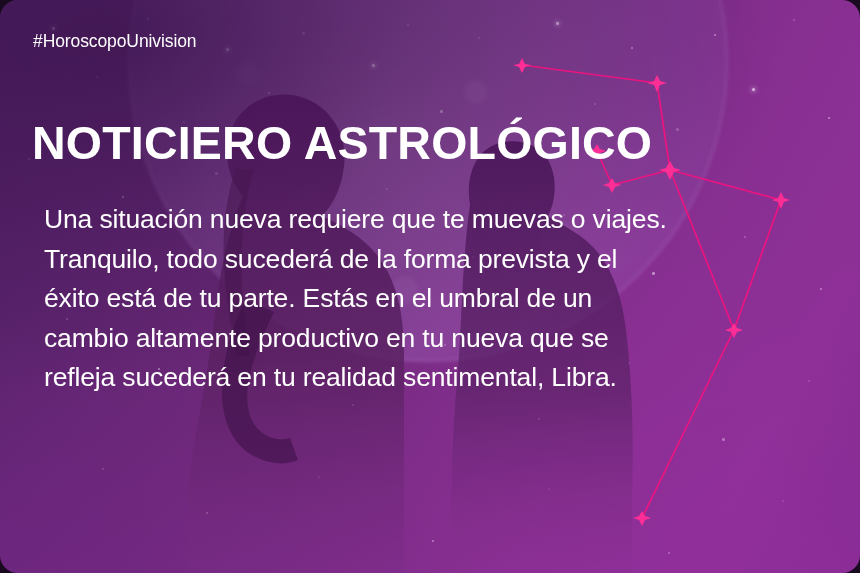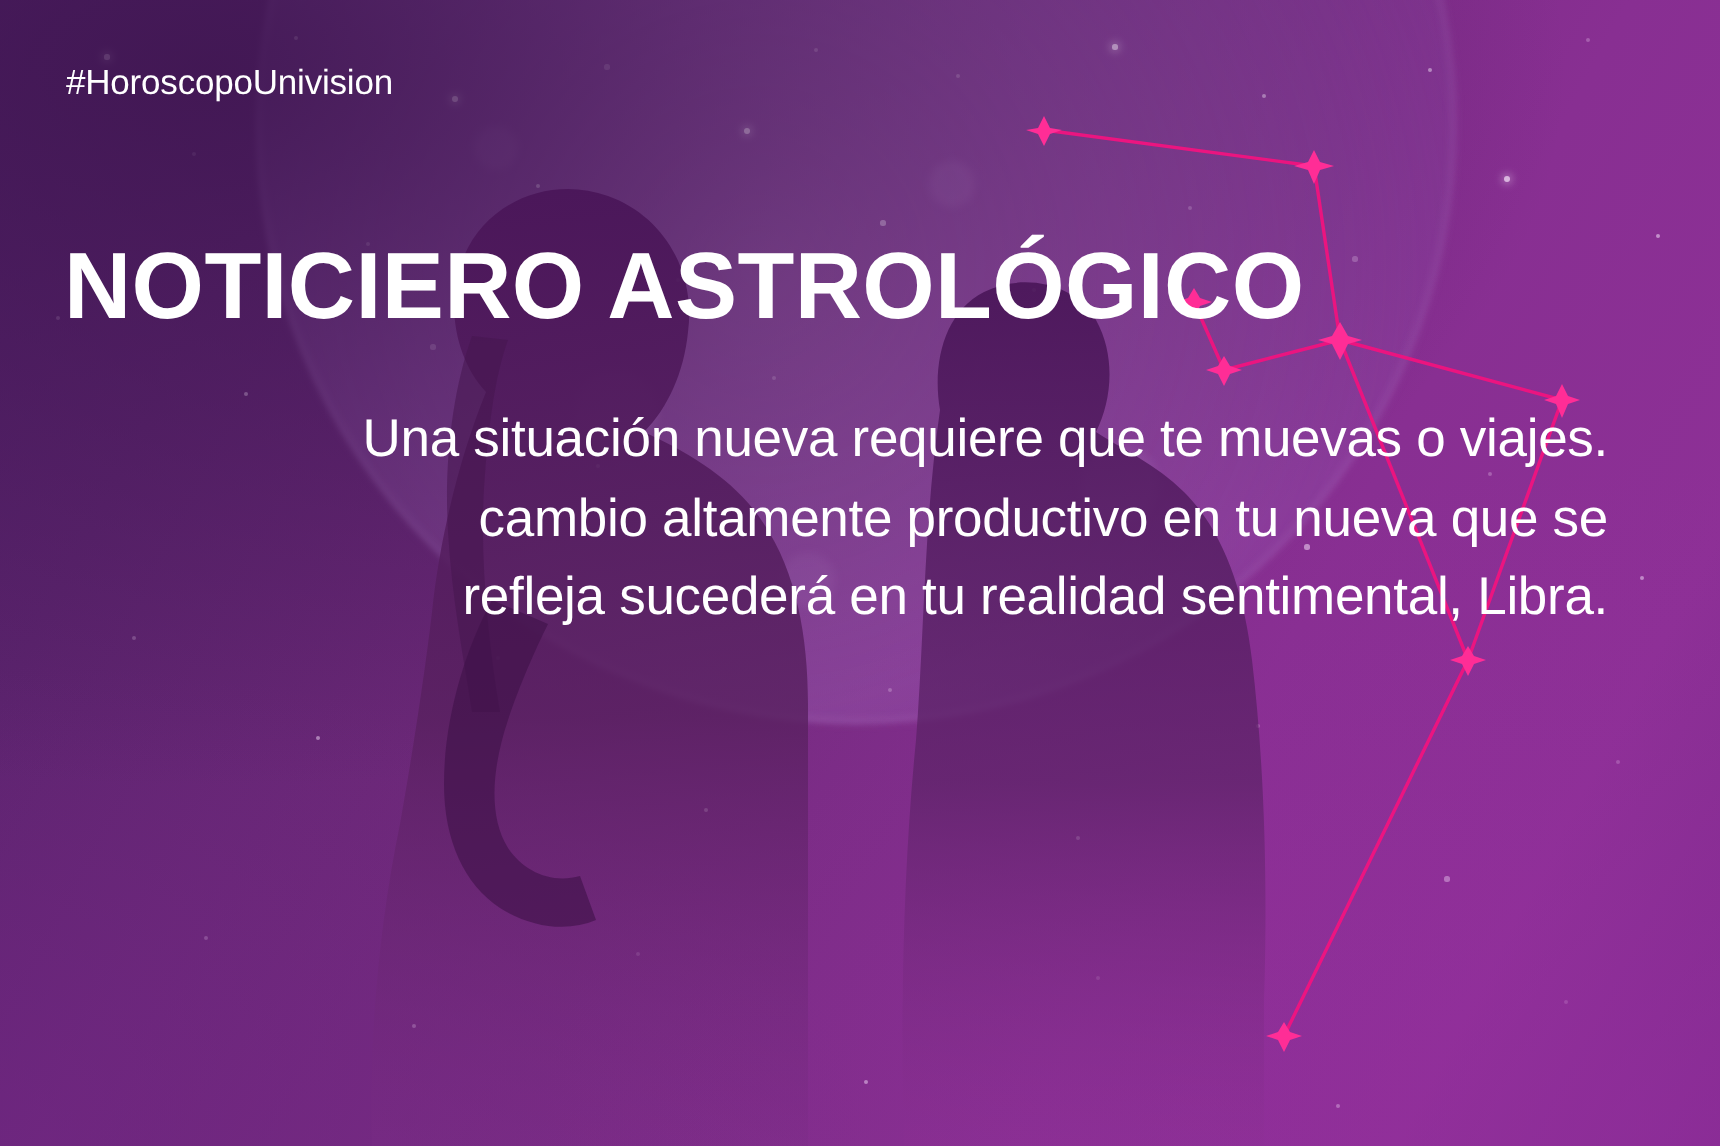--- a/index.html
+++ b/index.html
@@ -7,20 +7,21 @@
     padding: 0;
     background: #1a0a20;
   }
   .card {
     position: relative;
     width: 860px;
     height: 573px;
     overflow: hidden;
     font-family: "Liberation Sans", sans-serif;
     background: #000000;
+    border-radius: 18px;
   }
 
   
   .bg-base {
     position: absolute;
     inset: 0;
     background:
       linear-gradient(118deg,
         #53206a 0%,
         #5d246f 16%,
@@ -146,21 +147,21 @@
     position: absolute;
     left: 44px;
     top: 200px;
     width: 760px;
     font-size: 26.5px;
     line-height: 39.5px;
     font-weight: 400;
     color: #ffffff;
     letter-spacing: -0.15px;
   }
-  .body-text .ln { display: block; white-space: nowrap; text-align: right; }
+  .body-text .ln { display: block; white-space: nowrap; }
 </style>
 </head>
 <body>
 
 <div class="card">
 
   <div class="bg-base"></div>
 
   <div class="moon"></div>
   <div class="moon-craters"></div>
@@ -303,18 +304,20 @@
     </g>
   </svg>
 
   <div class="content">
     <div class="hashtag">#HoroscopoUnivision</div>
 
     <h1 class="headline">NOTICIERO ASTROLÓGICO</h1>
 
     <div class="body-text">
       <span class="ln">Una situación nueva requiere que te muevas o viajes.</span>
+      <span class="ln">Tranquilo, todo sucederá de la forma prevista y el</span>
+      <span class="ln">éxito está de tu parte. Estás en el umbral de un</span>
       <span class="ln">cambio altamente productivo en tu nueva que se</span>
       <span class="ln">refleja sucederá en tu realidad sentimental, Libra.</span>
     </div>
   </div>
 
 </div>
 
 </body></html>

